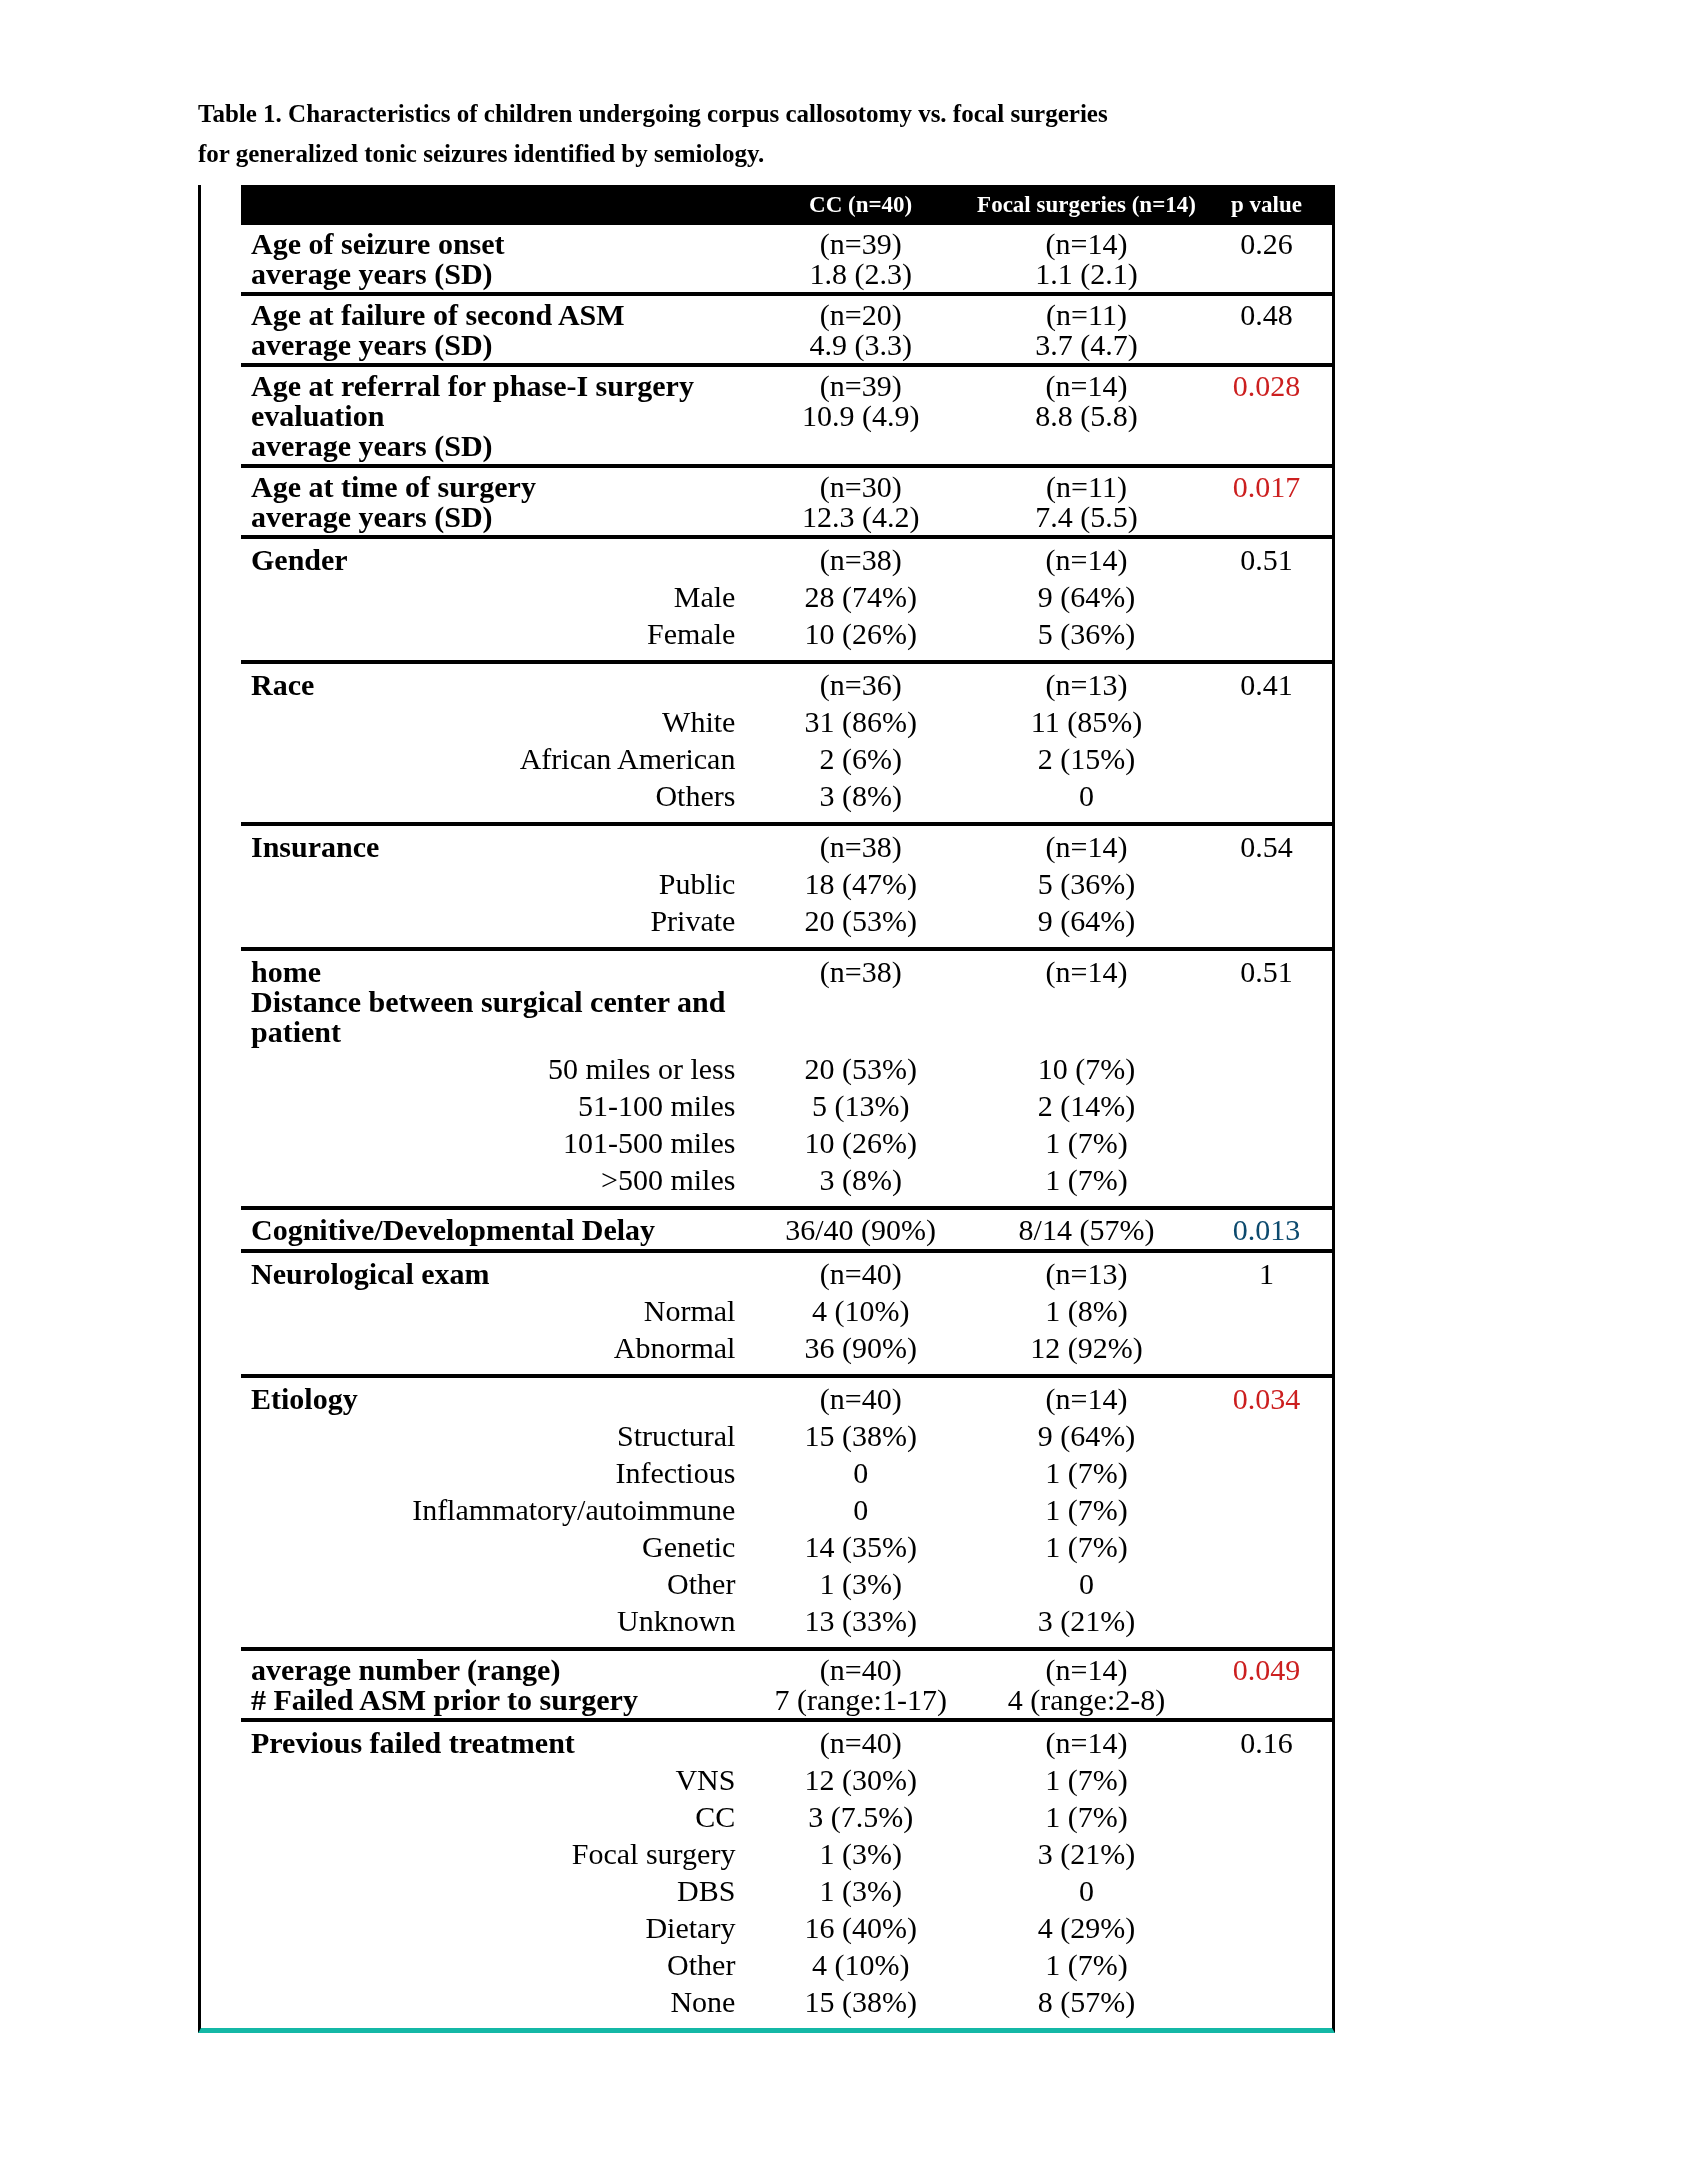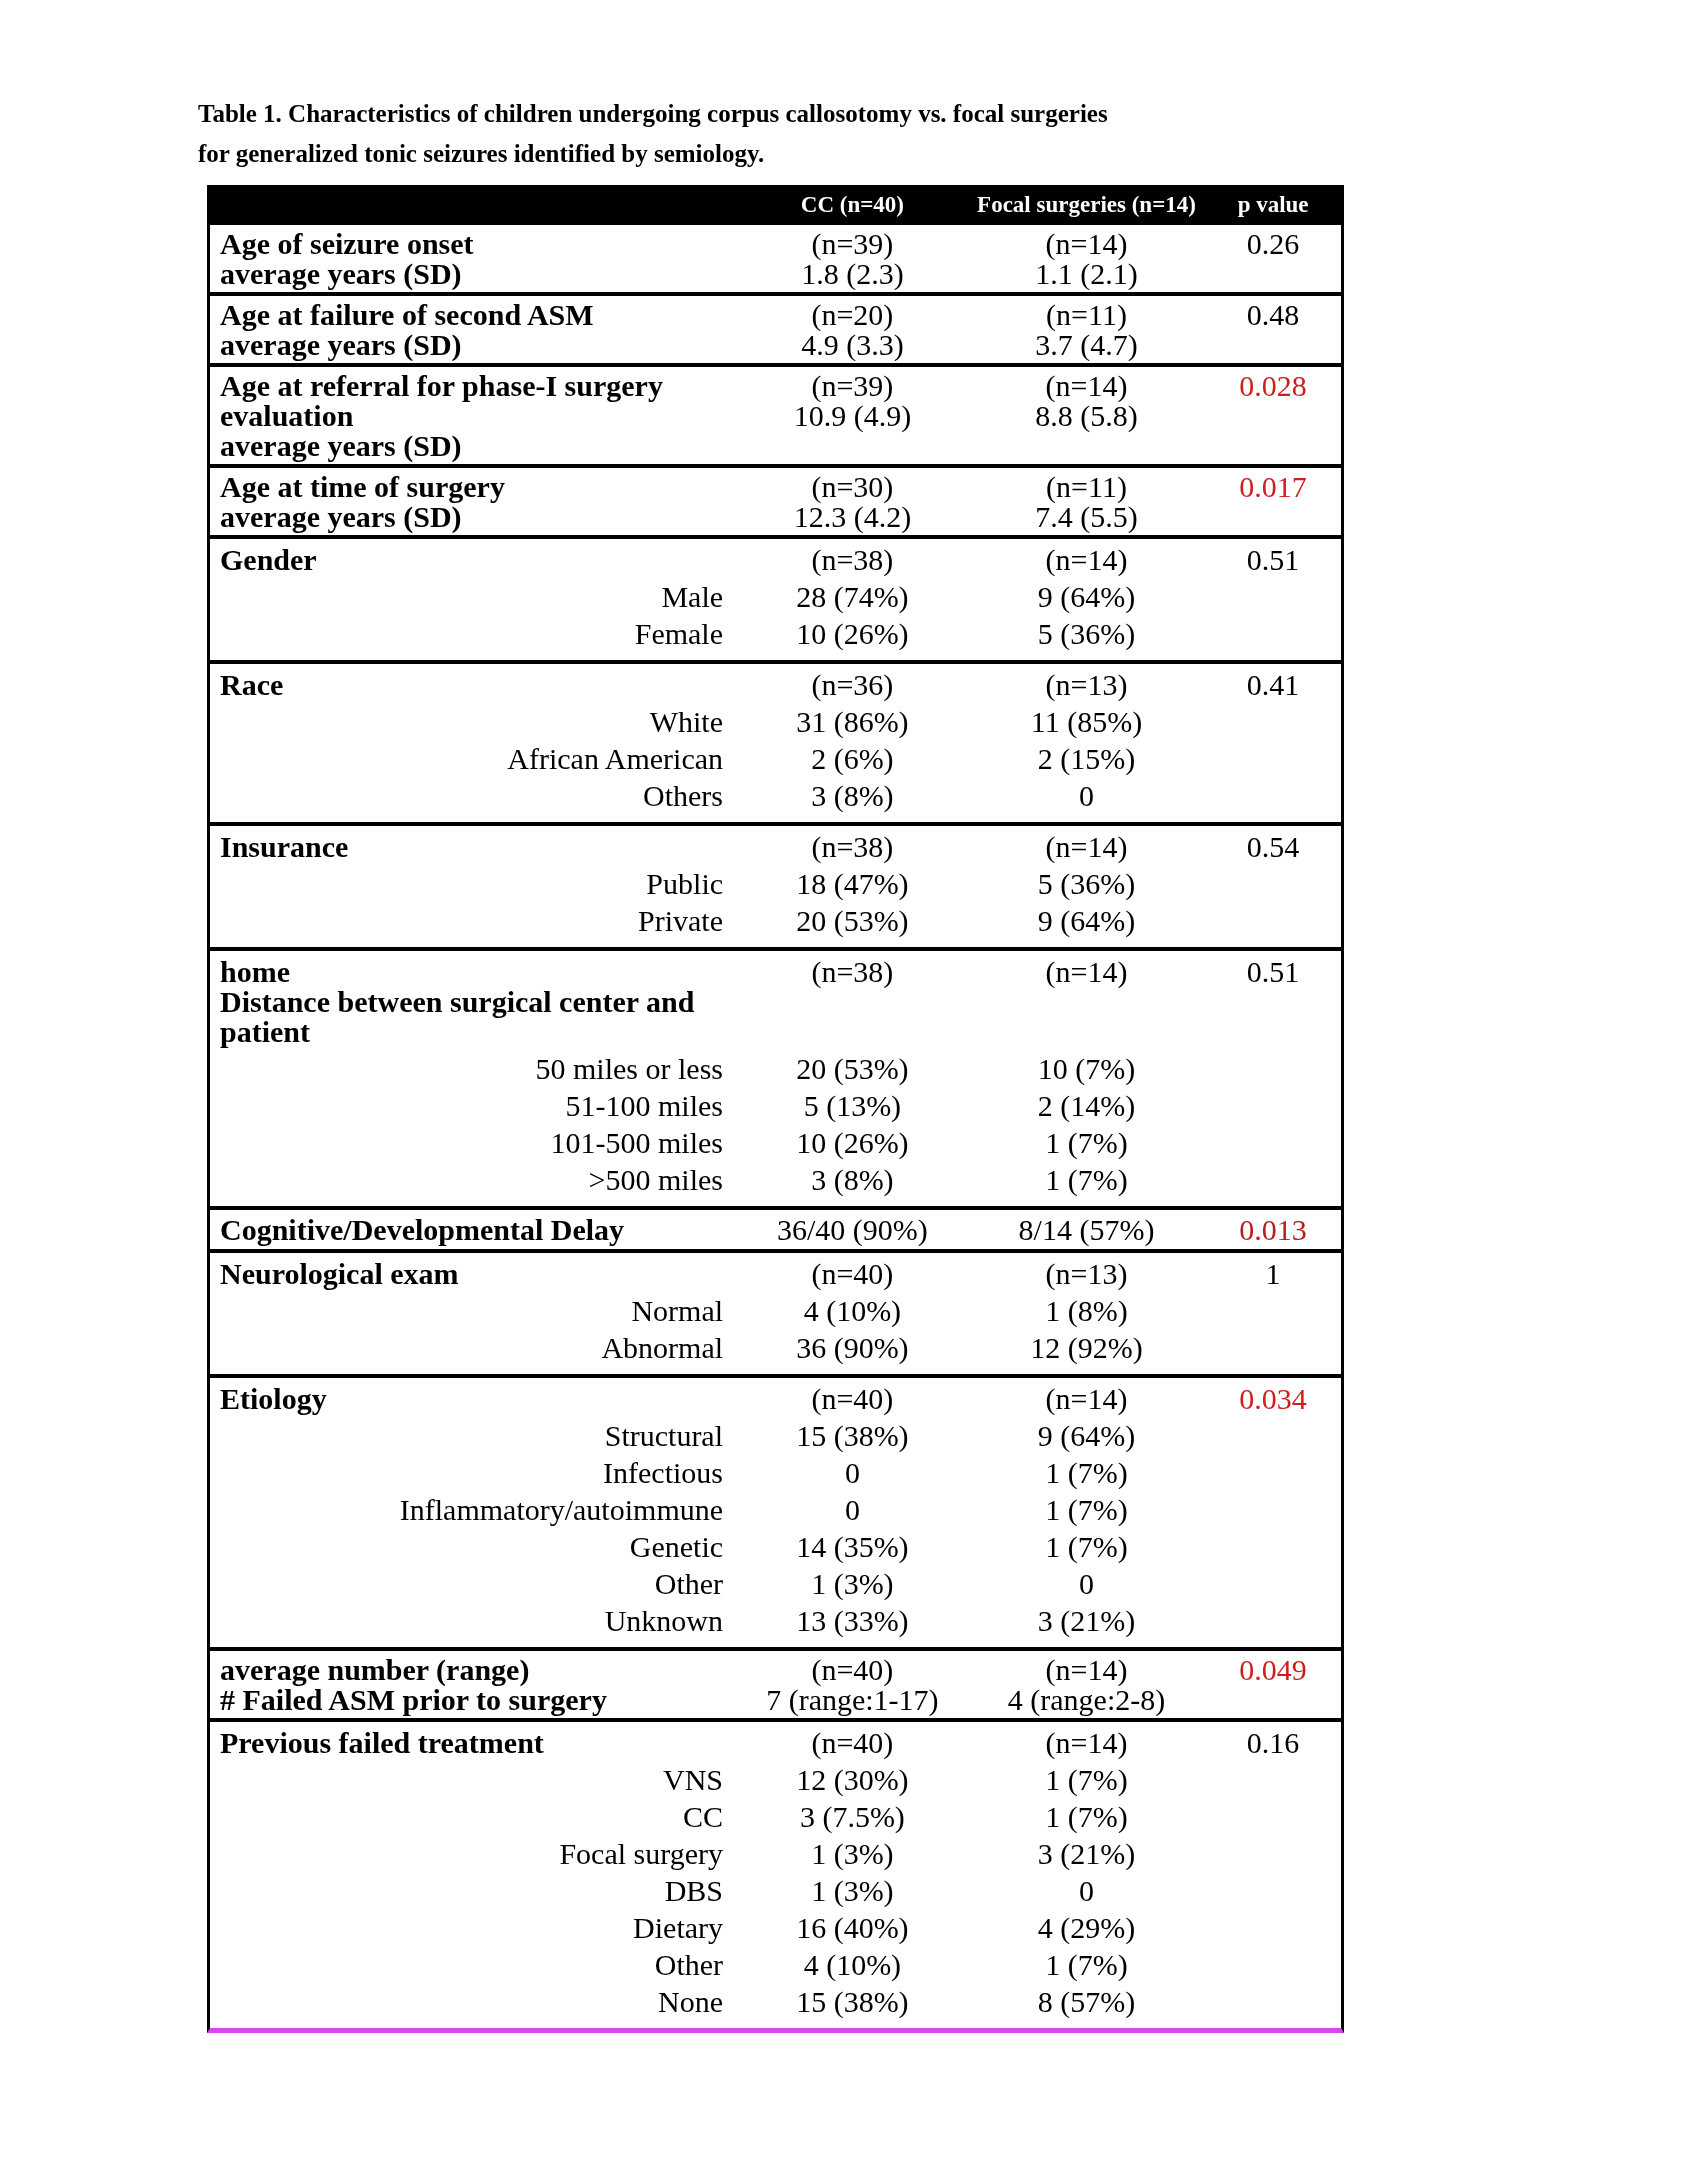--- a/index.html
+++ b/index.html
@@ -6,23 +6,24 @@
   body{
     width:1683px;height:2178px;background:#ffffff;color:#000;
     font-family:"Liberation Serif","DejaVu Serif",serif;
     position:relative;overflow:hidden;
   }
   .title{
     position:absolute;left:198px;top:94px;width:1277px;
     font-size:25px;font-weight:bold;line-height:40px;color:#000;
   }
   .tablewrap{
-    position:absolute;left:207px;top:185px;width:1137px;
-    border-left:3px solid #000;border-right:3px solid #000;border-bottom:5px solid #d946ef;
+    position:absolute;left:198px;top:185px;width:1137px;
+    border-left:3px solid #000;border-right:3px solid #000;border-bottom:5px solid #14b8a6;
     box-sizing:border-box;
+    padding-left:40px;
   }
   .thead{
     background:#000;color:#fff;height:40px;
     display:grid;grid-template-columns:46.6% 20.4% 21% 12%;
     align-items:center;font-weight:bold;font-size:23px;
   }
   .thead .hc{text-align:center;white-space:nowrap;}
   .section{border-top:4px solid #000;font-size:30px;}
   .section:first-of-type{border-top:none;}
   .row{display:grid;grid-template-columns:46.6% 20.4% 21% 12%;}
@@ -250,21 +251,21 @@
         <div class="row head single">
           <div class="c1">
             <div class="lline">Cognitive/Developmental Delay</div>
           </div>
           <div class="c2">
             <div class="vline">36/40 (90%)</div>
           </div>
           <div class="c3">
             <div class="vline">8/14 (57%)</div>
           </div>
-          <div class="c4 red" style="color: #b91c1c;">0.013</div>
+          <div class="c4 red" style="color: #0c4a6e;">0.013</div>
         </div>
       </div>
       <div class="section has-subs">
         <div class="row head">
           <div class="c1">
             <div class="lline">Neurological exam</div>
           </div>
           <div class="c2">
             <div class="vline">(n=40)</div>
           </div>

